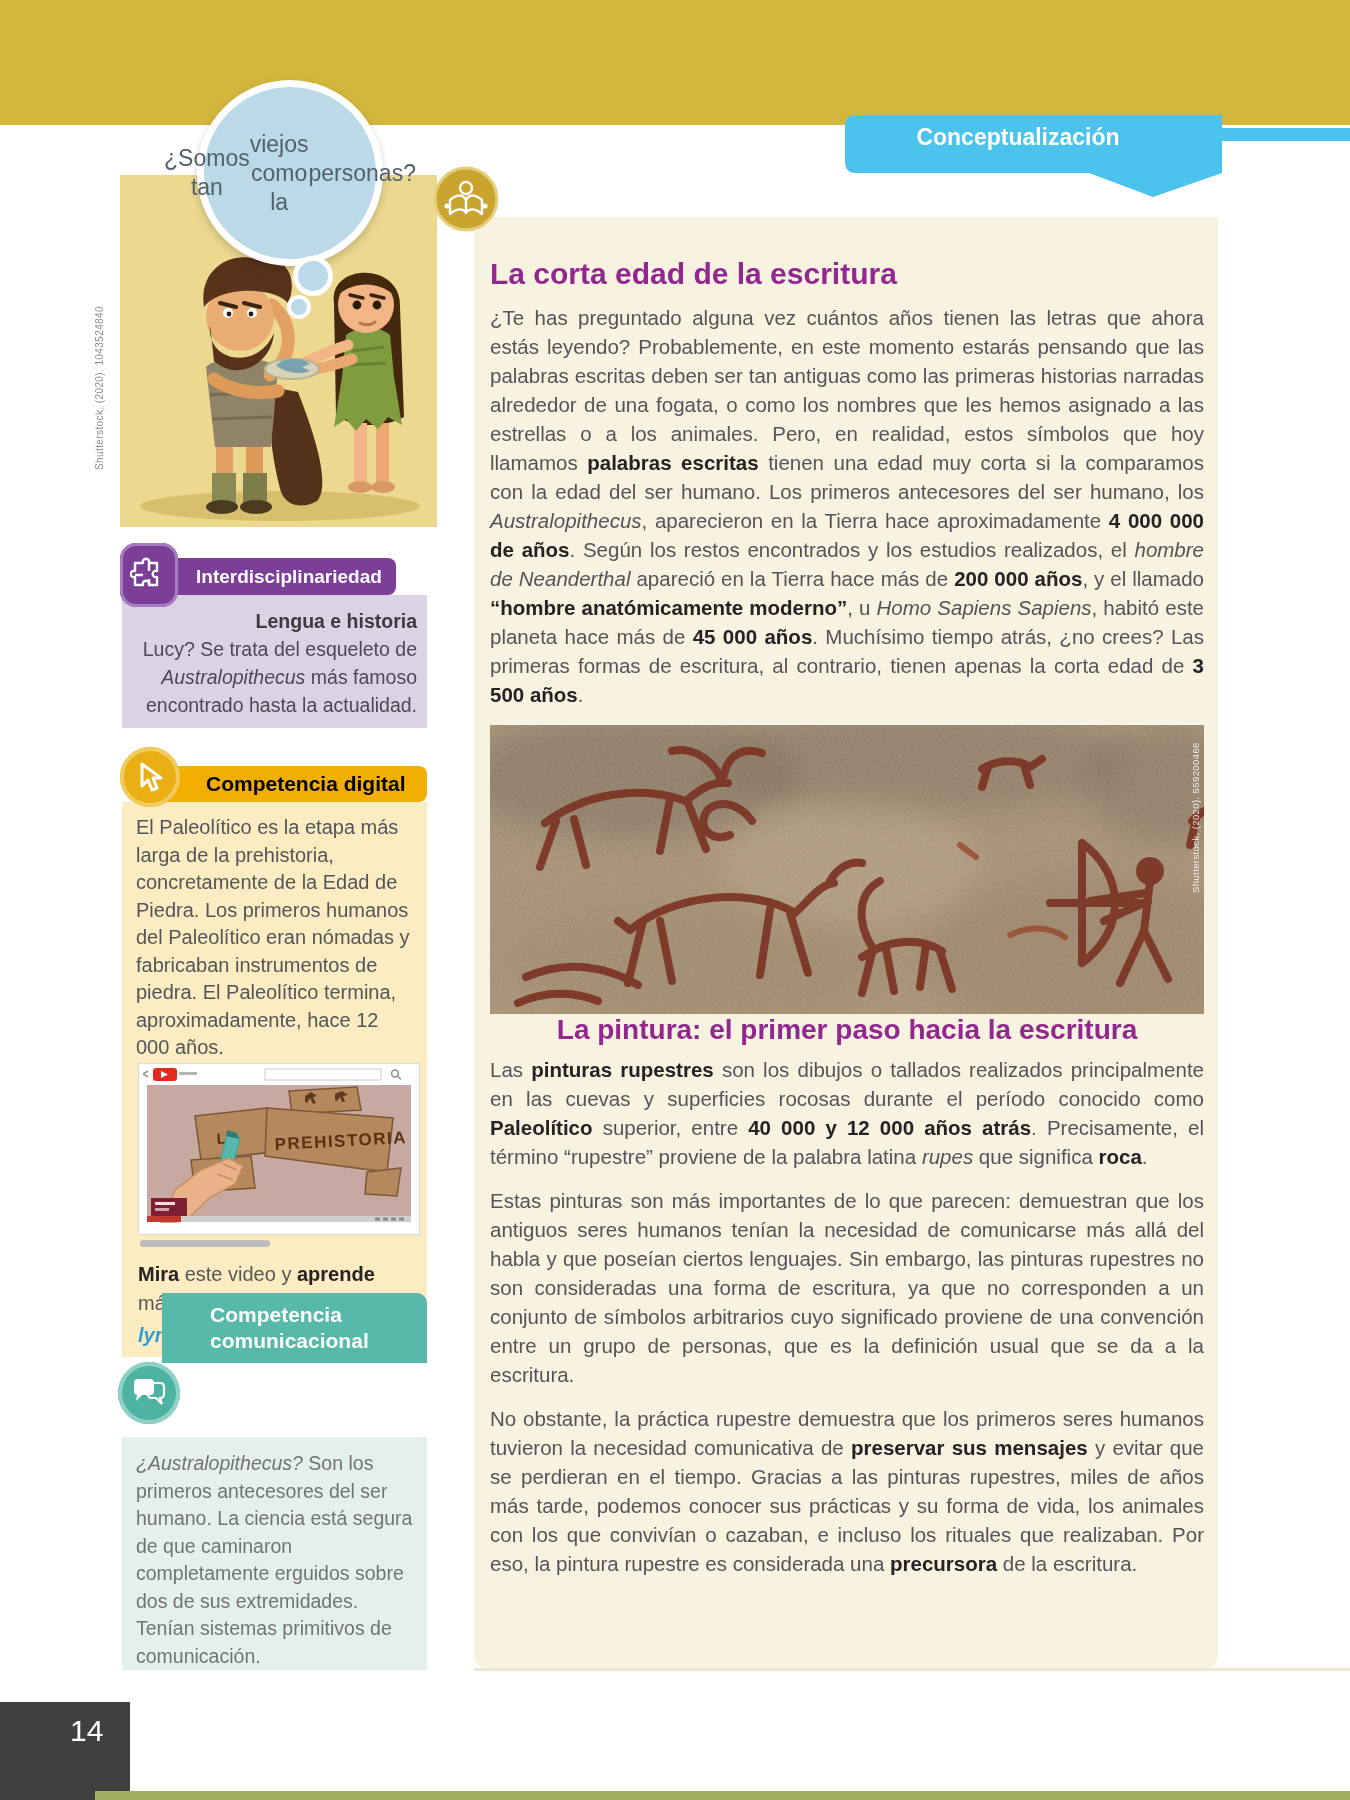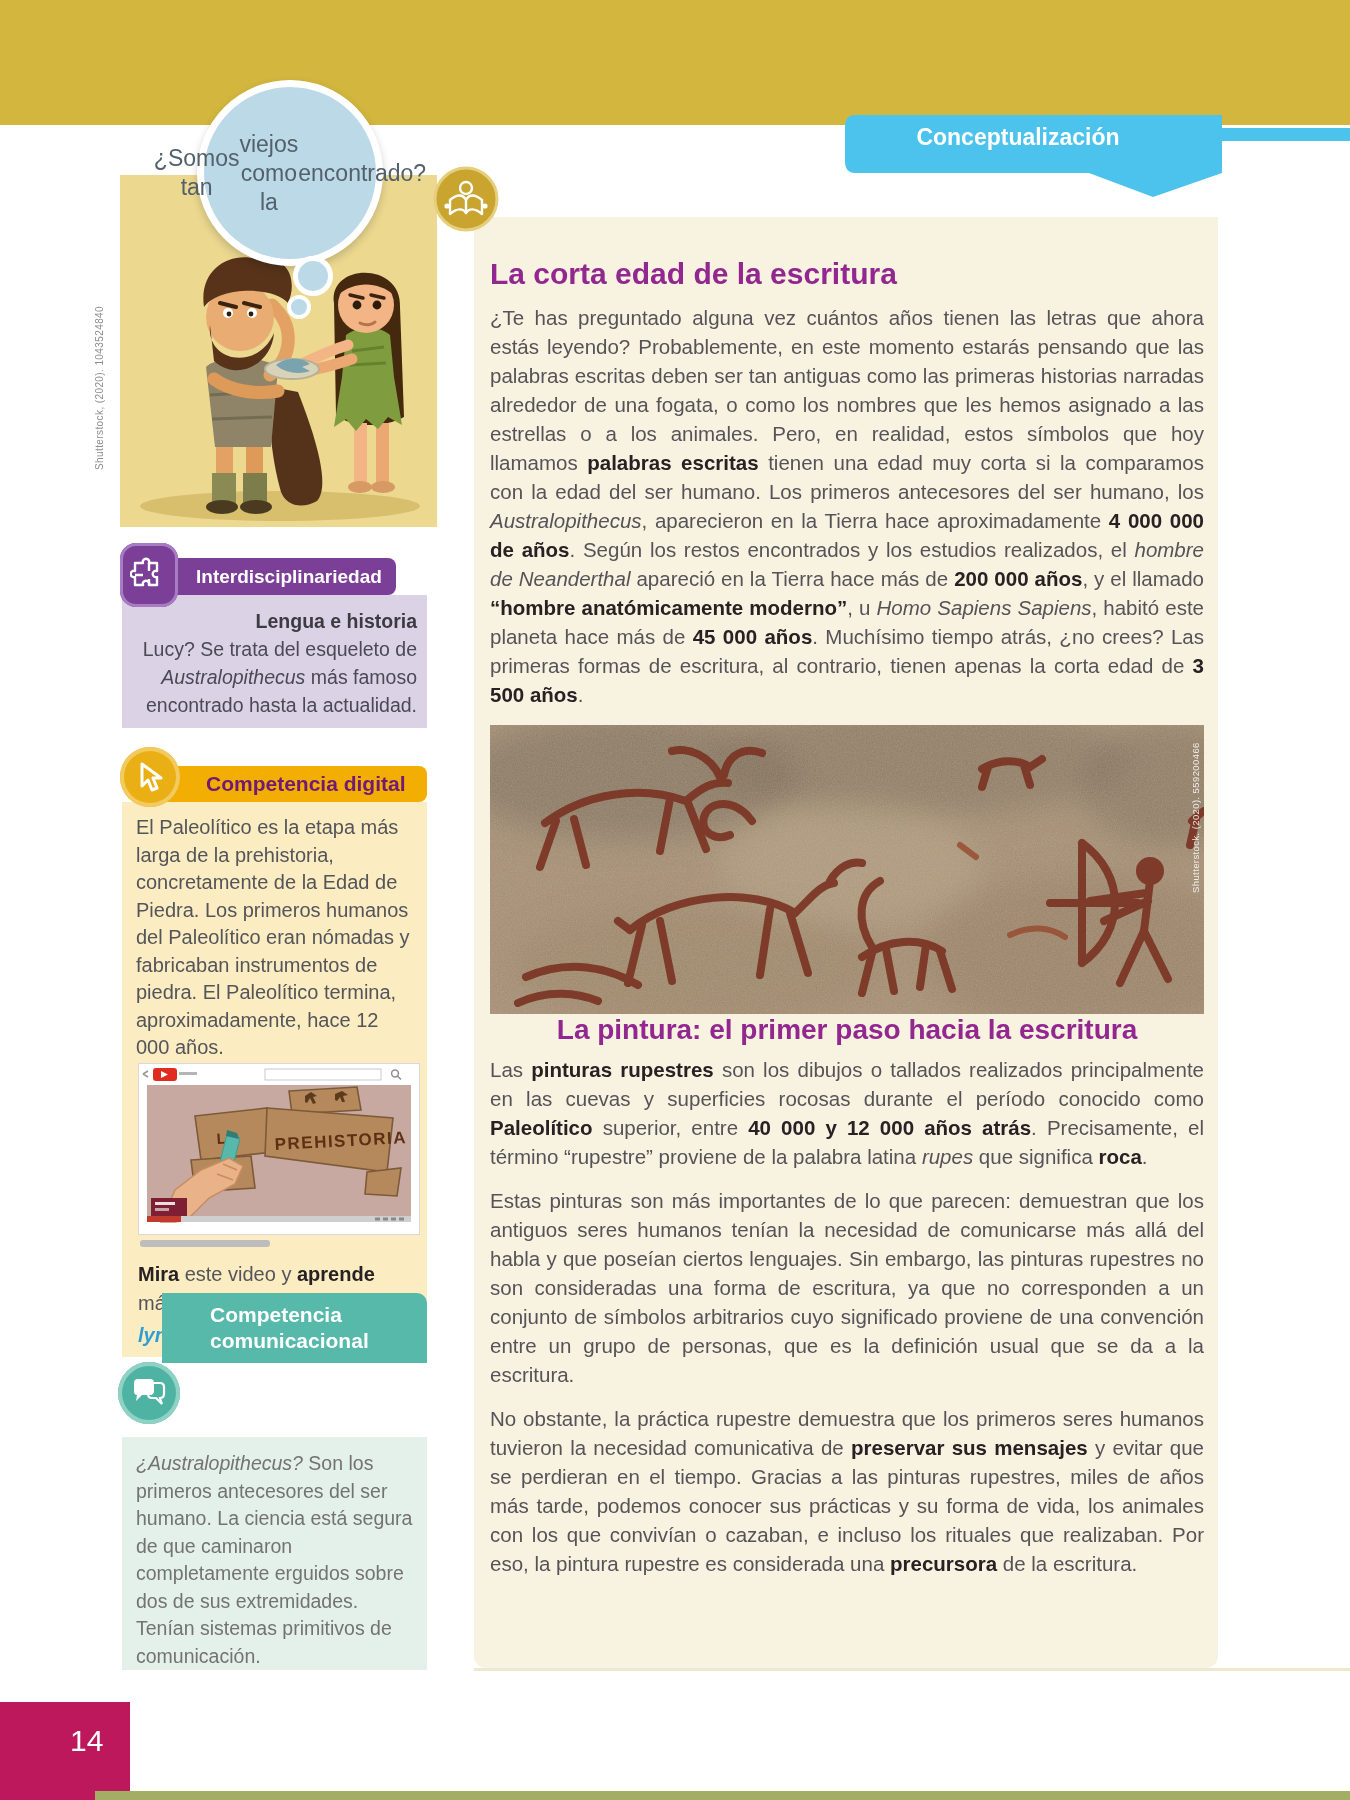--- a/index.html
+++ b/index.html
@@ -32,21 +32,21 @@
   .inter-bar{position:absolute;left:162px;top:558px;width:234px;height:37px;background:#7c3f98;
         border-radius:0 8px 8px 0;color:#fff;font-weight:bold;font-size:19px;
         display:flex;align-items:center;padding-left:34px;box-sizing:border-box;}
   .inter-box{position:absolute;left:122px;top:595px;width:305px;height:133px;background:#dcd2e6;
         color:#4c4854;font-size:19.5px;line-height:28px;text-align:right;
         padding:12px 10px 0;box-sizing:border-box;}
   .inter-heading{font-weight:bold;color:#3d3a42;}
   .digital-icon{left:120px;top:747px;width:60px;height:60px;background:#e9af14;border-radius:50%;
         box-shadow:0 0 0 4px #f2ca5e inset;}
   .digital-bar{position:absolute;left:162px;top:766px;width:265px;height:36px;background:#f3ae03;
-        border-radius:0 8px 8px 0;color:#701a75;font-weight:bold;font-size:21px;
+        border-radius:0 8px 8px 0;color:#000000;font-weight:bold;font-size:21px;
         display:flex;align-items:center;padding-left:44px;box-sizing:border-box;}
   .digital-box{position:absolute;left:122px;top:802px;width:305px;height:555px;background:#fcecc2;
         color:#54555a;font-size:20px;line-height:27.5px;box-sizing:border-box;
         padding:12px 12px 0 14px;}
   .video-card{position:absolute;left:16px;top:261px;width:282px;height:172px;background:#fff;
         border:1px solid #d9d9d9;box-sizing:border-box;cursor:pointer;}
   .video-caption{position:absolute;left:18px;top:438px;width:130px;height:7px;background:#bdbdbd;
         border-radius:3px;}
   .video-cta{position:absolute;left:16px;top:458px;width:276px;font-size:20px;line-height:29px;
         color:#54555a;}
@@ -76,41 +76,41 @@
   .p3,.p4{margin-top:15px;}
   .b{font-weight:bold;color:#272124;}
   .i{font-style:italic;}
   .cave-fig{position:relative;margin-top:16px;width:714px;height:289px;}
   .cave-fig svg{display:block;}
   .credit-photo{position:absolute;right:3px;top:8px;height:160px;
         writing-mode:vertical-rl;transform:rotate(180deg);
         font-size:9.5px;color:rgba(255,255,255,.85);letter-spacing:.4px;}
   .panel-bottom-line{position:absolute;left:474px;top:1668px;width:876px;height:3px;background:#efe8d1;}
   
-  .page-num{position:absolute;left:0;top:1702px;width:130px;height:98px;background:#be185d;
-        color:#fff;font-size:30px;box-sizing:border-box;padding:22px 0 0 70px;font-weight:300;}
+  .page-num{position:absolute;left:0;top:1702px;width:130px;height:98px;background:#404040;
+        color:#fff;font-size:30px;box-sizing:border-box;padding:12px 0 0 70px;font-weight:300;}
   .bottom-strip{position:absolute;left:95px;top:1791px;width:1255px;height:9px;background:#a2af62;}
 </style>
 </head>
 <body>
 
 <div class="page">
 
   <div class="top-band"></div>
 
   <svg class="badge" viewBox="0 0 380 88">
     <path d="M12,2 H379 V60 L310,84 L246,60 H12 Q2,60 2,48 V14 Q2,2 12,2 Z" fill="#4cc3ec"></path>
   </svg>
   <div class="blue-strip"></div>
   <div class="badge-label">Conceptualización</div>
 
   <div class="bubble">
     <div>¿Somos tan</div>
     <div>viejos como la</div>
-    <div>encontrado?</div>
+    <div>personas?</div>
   </div>
   <div class="bubble-dot1"></div>
   <div class="bubble-dot2"></div>
 
   <div class="caveman">
     <svg width="317" height="352" viewBox="0 0 317 352">
       <rect width="317" height="352" fill="#ecd88f"></rect>
       <ellipse cx="160" cy="331" rx="140" ry="15" fill="#d8bf6e"></ellipse>
 
       <path d="M152,212 L178,217 C202,278 208,314 197,326 C181,335 166,330 161,317 C150,278 148,240 152,212 Z" fill="#54331a"></path>

